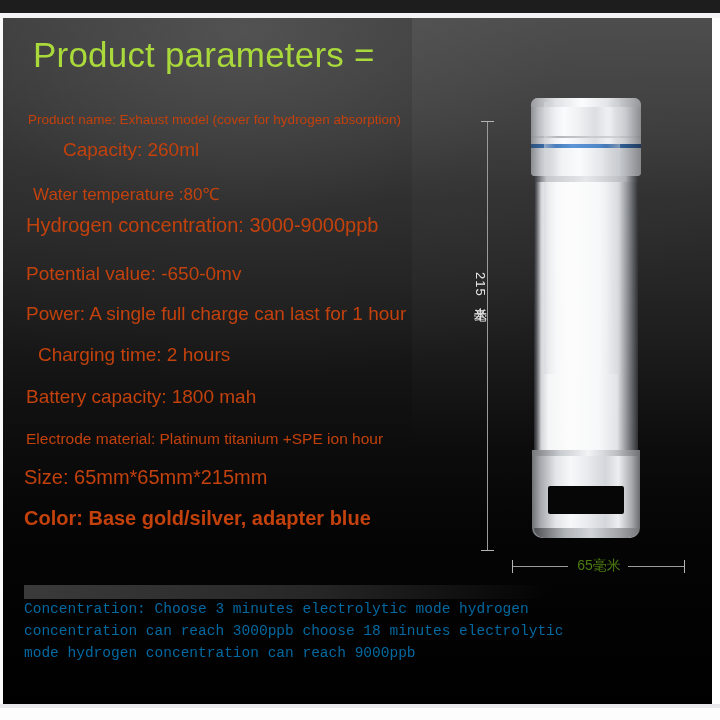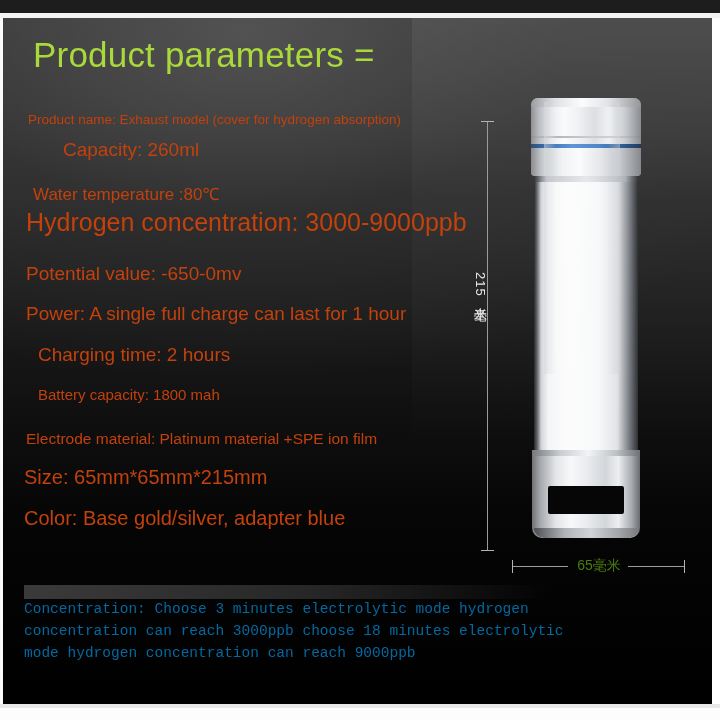--- a/index.html
+++ b/index.html
@@ -117,28 +117,28 @@
     transform: translateY(-50%);
     height: 30px;
     border-radius: 1px;
     background: linear-gradient(90deg, rgba(255,255,255,0.085) 0%, rgba(255,255,255,0.055) 62%, rgba(255,255,255,0.0) 100%);
     z-index: -1;
   }
 
   .spec-0  { position:absolute; left:28px;  top:0px;   font-size:13.5px; }
   .spec-1  { position:absolute; left:31px;  top:27px;  font-size:19px;margin-left:32px;  }
   .spec-2  { position:absolute; left:33px;  top:70px;  font-size:17px;  }
-  .spec-3  { position:absolute; left:26px;  top:96px; font-size:25px;}
+  .spec-3  { position:absolute; left:26px;  top:102px; font-size:20px;}
   .spec-4  { position:absolute; left:26px;  top:151px; font-size:19px;  }
   .spec-5  { position:absolute; left:26px;  top:191px; font-size:19px;  }
   .spec-6  { position:absolute; left:26px;  top:232px; font-size:19px;margin-left:12px;  }
-  .spec-7  { position:absolute; left:26px;  top:274px; font-size:15px;margin-left:12px;  }
+  .spec-7  { position:absolute; left:26px;  top:274px; font-size:19px;  }
   .spec-8  { position:absolute; left:26px;  top:318px; font-size:15.5px;}
   .spec-9  { position:absolute; left:24px;  top:354px; font-size:20px;  }
-  .spec-10 { position:absolute; left:24px;  top:395px; font-size:20px;  }
+  .spec-10 { position:absolute; left:24px;  top:395px; font-size:20px;font-weight:bold;  }
 
   .spec-3.plate::before  { width: 420px; }
   .spec-5.plate::before  { width: 420px; }
   .spec-7.plate::before  { width: 418px; }
   .spec-9.plate::before  { width: 426px; height: 34px; }
   .spec-10.plate::before { width: 430px; height: 34px; }
 
   
   .note-plate {
     position: absolute;
@@ -342,21 +342,21 @@
 
   <div class="spec-list">
     <div class="spec spec-0">Product name: Exhaust model (cover for hydrogen absorption)</div>
     <div class="spec spec-1">Capacity: 260ml</div>
     <div class="spec spec-2">Water temperature :80℃</div>
     <div class="spec spec-3 plate">Hydrogen concentration: 3000-9000ppb</div>
     <div class="spec spec-4">Potential value: -650-0mv</div>
     <div class="spec spec-5 plate">Power: A single full charge can last for 1 hour</div>
     <div class="spec spec-6">Charging time: 2 hours</div>
     <div class="spec spec-7 plate">Battery capacity: 1800 mah</div>
-    <div class="spec spec-8">Electrode material: Platinum material +SPE ion film</div>
+    <div class="spec spec-8">Electrode material: Platinum titanium +SPE ion hour</div>
     <div class="spec spec-9 plate">Size: 65mm*65mm*215mm</div>
     <div class="spec spec-10 plate">Color: Base gold/silver, adapter blue</div>
   </div>
 
   <div class="note-plate"></div>
   <div class="note">Concentration: Choose 3 minutes electrolytic mode hydrogen concentration can reach 3000ppb choose 18 minutes electrolytic mode hydrogen concentration can reach 9000ppb</div>
 
   <div class="product">
     <div class="cap"></div>
     <div class="cap-top"></div>

